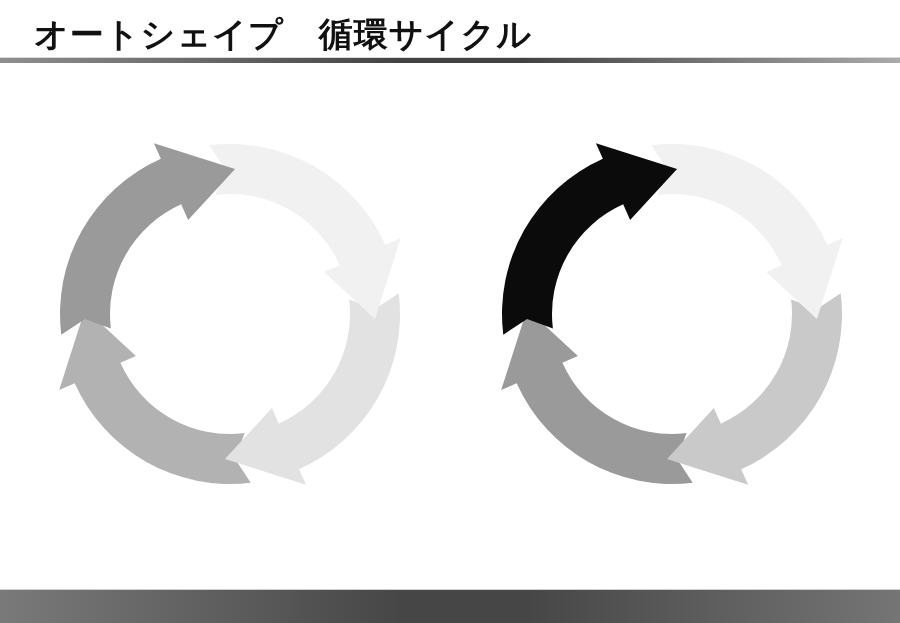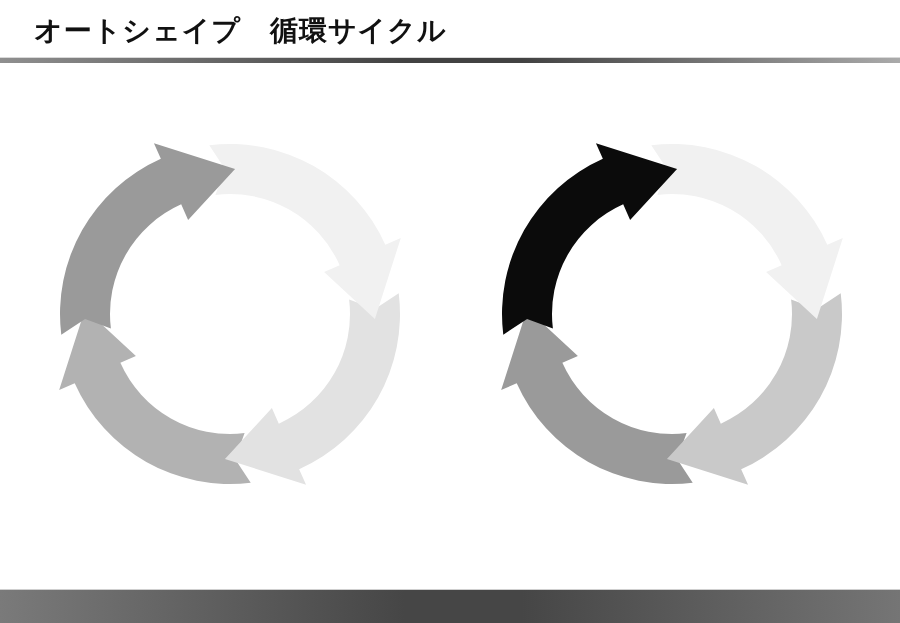--- a/index.html
+++ b/index.html
@@ -6,21 +6,21 @@
   .slide{
     position:relative;
     width:900px;height:623px;
     background:#fff;
     overflow:hidden;
     font-family:"Liberation Sans",sans-serif;
   }
   .title{
     position:absolute;
     left:34px;top:12px;
-    font-size:28px;
+    font-size:34px;
     font-weight:bold;
     color:#111;
     letter-spacing:1px;
     white-space:nowrap;
   }
   .divider{
     position:absolute;
     left:0;top:57px;
     width:900px;height:5px;
     border-top:1px solid #d9d9d9;

